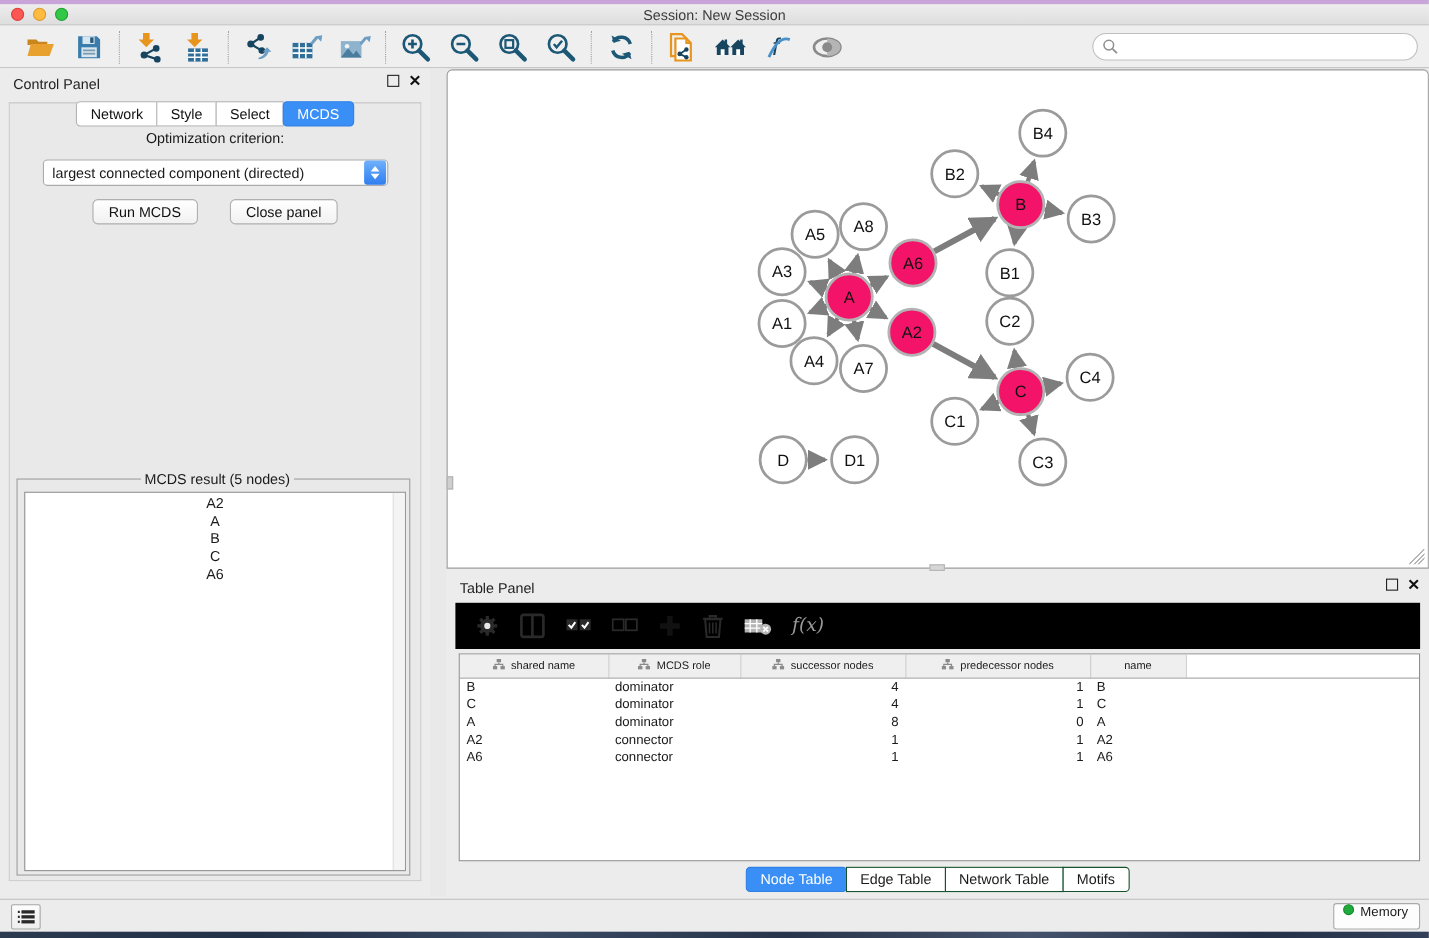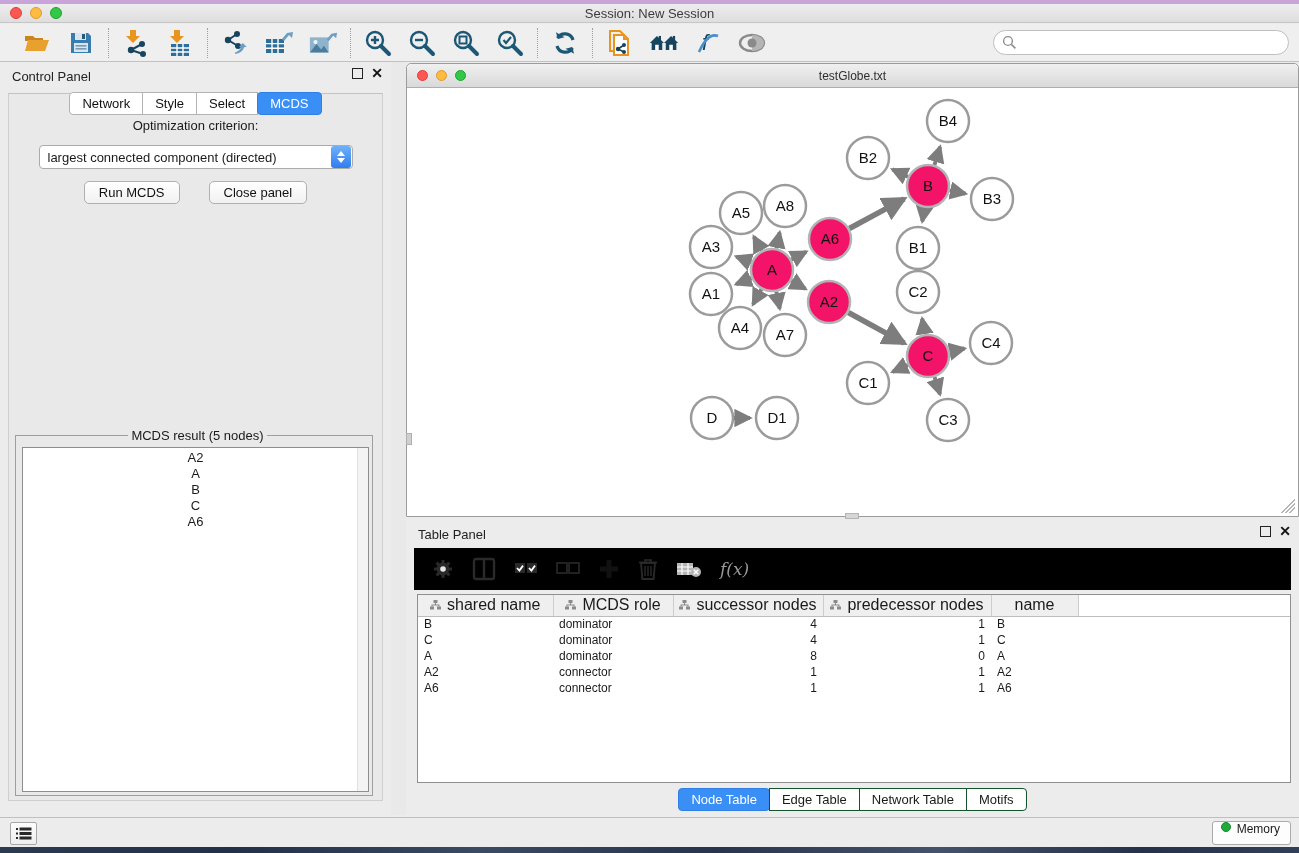--- a/index.html
+++ b/index.html
@@ -116,21 +116,21 @@
   }
   .tpicon { display:flex; align-items:center; justify-content:center; cursor:pointer; }
   .fx { font-family:"DejaVu Serif", serif; font-style:italic; font-size:17px; color:#9a9a9a; }
   .tp-table-wrap {
     position:absolute; top:74px; left:11px; right:8px; bottom:32px;
     background:#fff; border:1px solid #8f8f8f; overflow:hidden;
   }
   table.datatable { border-collapse:collapse; table-layout:fixed; width:100%; }
   table.datatable th {
     background:#efefef; border-bottom:1px solid #bdbdbd; border-right:1px solid #cdcdcd;
-    font-weight:normal; font-size:16px; height:21px; padding:0; white-space:nowrap;
+    font-weight:normal; font-size:10px; height:21px; padding:0; white-space:nowrap;
   }
   table.datatable th .hwrap { display:flex; align-items:center; justify-content:center; gap:6px; }
   table.datatable th:last-child { border-right:1px solid #cdcdcd; }
   table.datatable td { font-size:12px; height:16px; padding:0 6px; white-space:nowrap; }
   td.num { text-align:right; padding-right:12px; }
   .tp-tabs { position:absolute; bottom:4px; left:0; right:0; display:flex; justify-content:center; }
   .tptab {
     font-size:13px; padding:3px 12px; background:#fff; border:1px solid #14532d; margin-left:-1px; cursor:pointer;
   }
   .tptab:first-child { border-radius:4px 0 0 4px; margin-left:0; }
@@ -366,28 +366,20 @@
           <div>C</div>
           <div>A6</div>
           <div class="result-scroll"></div>
       </div>
     </fieldset>
   </div>
 </div>
 <div class="vsplit"></div>
 
 <div class="netwin">
-  <div class="ntitle">
-    <div class="tl-group">
-      <span class="tl red"></span>
-      <span class="tl yel"></span>
-      <span class="tl grn"></span>
-    </div>
-    <div class="wtitle">testGlobe.txt</div>
-  </div>
   <div class="netcanvas">
     <svg id="graph-svg" width="891" height="429" viewBox="0 0 891 429">
       <defs>
         <marker id="arrow" viewBox="0 0 10 10" refX="8.5" refY="5" markerWidth="4.6" markerHeight="4.6" orient="auto-start-reverse">
           <path d="M0,0 L10,5 L0,10 z" fill="#7d7d7d"></path>
         </marker>
       </defs>
       <g id="edges-layer">
           <line x1="353.48901716798036" y1="161.67335414757676" x2="345.8998425665696" y2="147.7190653643376" stroke="#7d7d7d" stroke-width="4" marker-end="url(#arrow)"></line>
           <line x1="368.3793183343823" y1="159.44027896919482" x2="371.62538204416717" y2="143.45965762871543" stroke="#7d7d7d" stroke-width="4" marker-end="url(#arrow)"></line>

